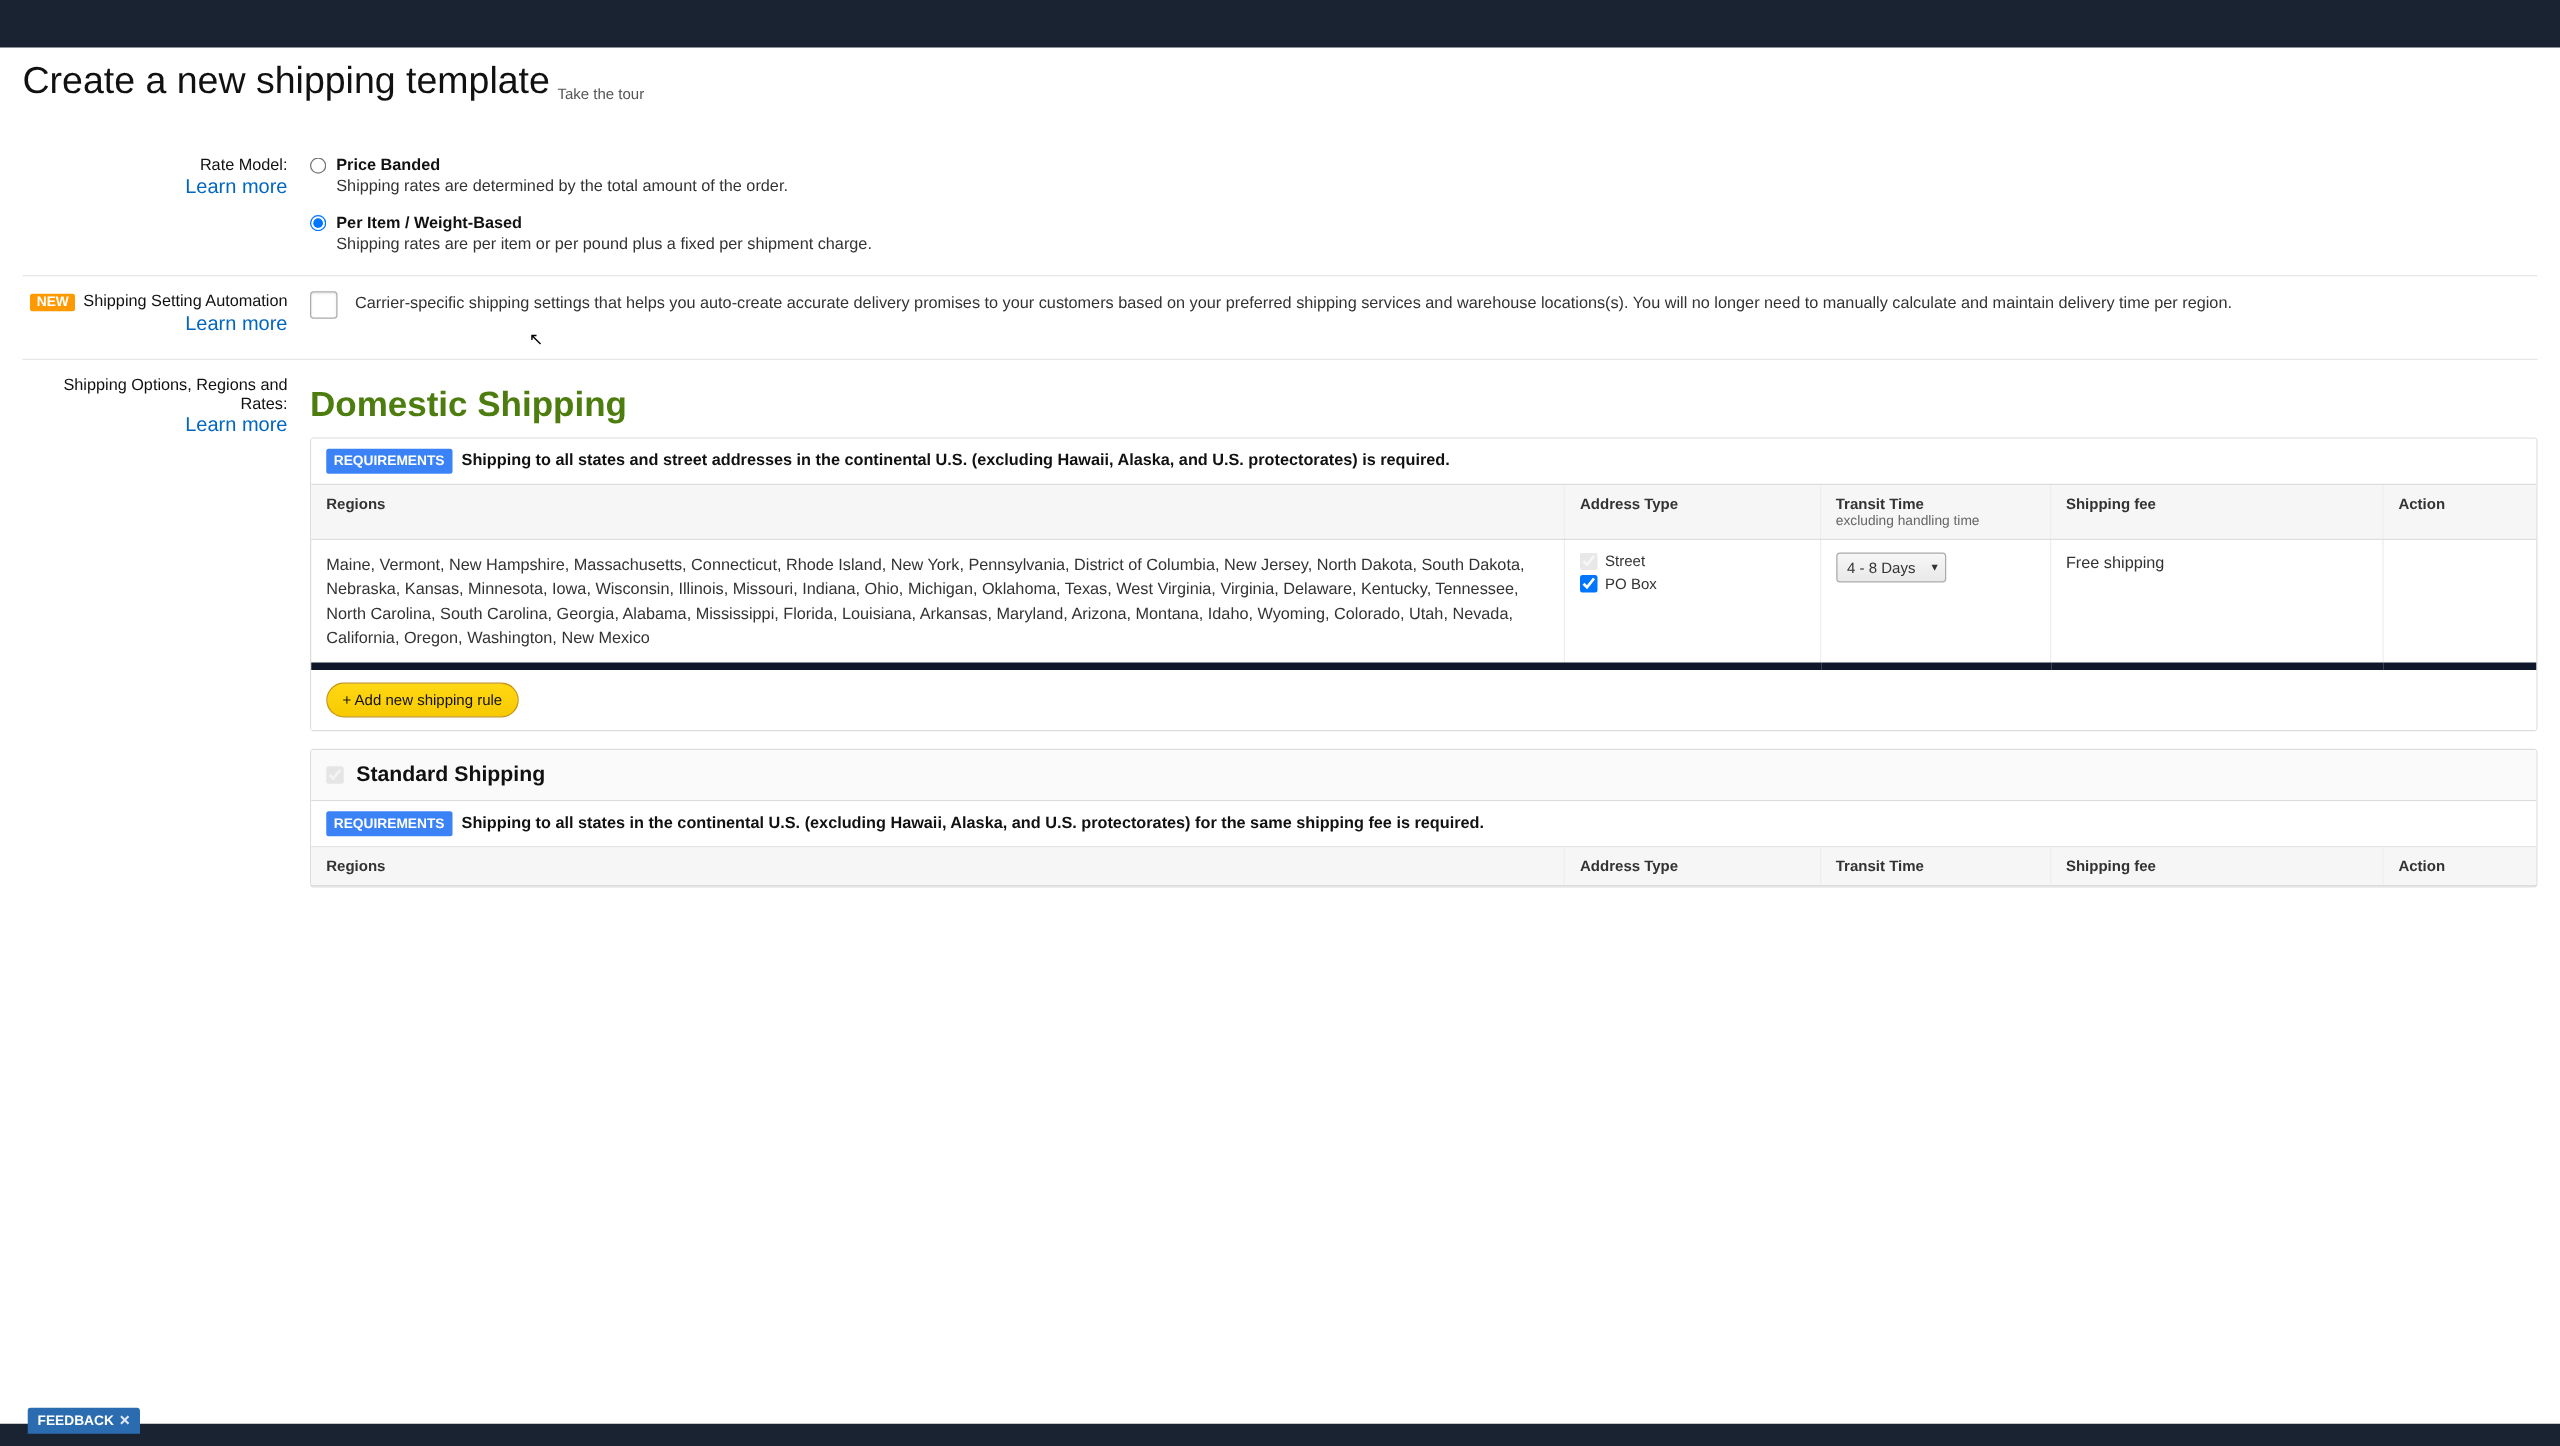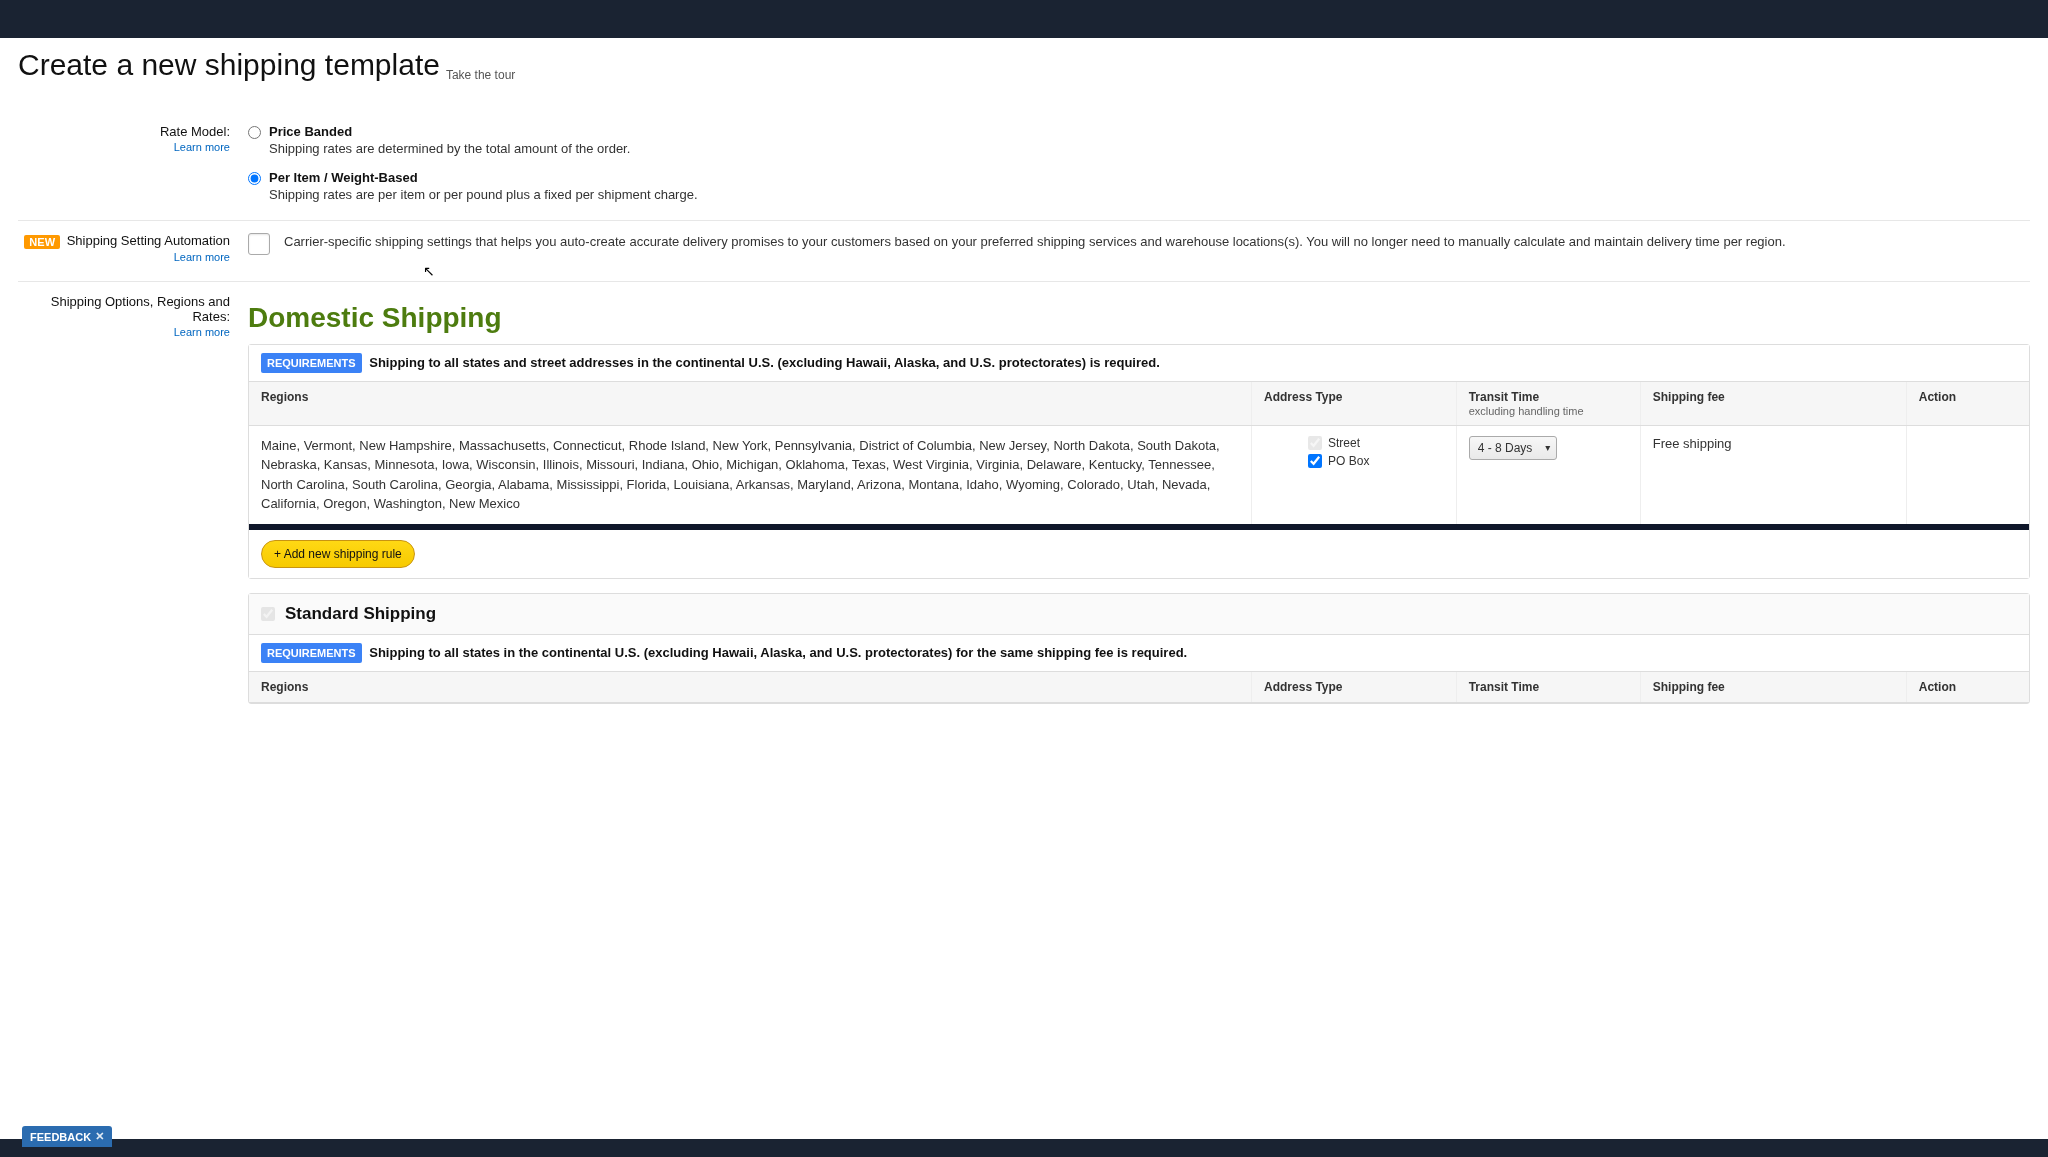--- a/index.html
+++ b/index.html
@@ -10,21 +10,21 @@
 
 .page { padding: 10px 18px 40px 18px; }
 
 .page-title-row { display: flex; align-items: flex-end; gap: 6px; margin-bottom: 30px; }
 .page-title { font-size: 30px; font-weight: 400; color: #111; }
 .take-tour { font-size: 12px; color: #555; cursor: pointer; }
 
 .form-section { border-bottom: 1px solid #e7e7e7; padding: 12px 0 18px 0; display: flex; }
 .form-section.no-border { border-bottom: none; }
 .label-col { width: 230px; flex-shrink: 0; text-align: right; padding-right: 18px; font-size: 13px; color: #111; }
-.label-col .learn-more { color: #0066c0; font-size: 11px; cursor: pointer; margin-top: 2px; }
+.label-col .learn-more { color: #0066c0; font-size: 16px; cursor: pointer; margin-top: 2px; }
 .content-col { flex: 1; }
 
 .new-badge { display: inline-block; background: #ff9900; color: #fff; font-size: 11px; font-weight: bold; padding: 1px 5px; border-radius: 2px; margin-right: 3px; vertical-align: middle; }
 
 .text-input { width: 330px; padding: 6px 8px; border: 1px solid #888; border-radius: 3px; font-size: 13px; background: #fff; }
 
 .radio-row { display: flex; align-items: flex-start; gap: 8px; margin-bottom: 14px; }
 .radio-row:last-child { margin-bottom: 0; }
 .radio-row input[type="radio"] { margin-top: 2px; }
 .radio-label { font-weight: bold; font-size: 13px; }
@@ -55,21 +55,21 @@
 .ship-table td { padding: 10px 12px; border-right: 1px solid #eee; vertical-align: top; color: #333; font-size: 13px; border-bottom: 6px solid #0f172a; }
 .ship-table td:last-child { border-right: none; }
 .th-sub { font-size: 11px; font-weight: normal; color: #666; display: block; margin-top: 1px; }
 
 .col-regions { width: 49%; }
 .col-addr { width: 10%; }
 .col-transit { width: 9%; }
 .col-fee { width: 13%; }
 .col-action { width: 6%; }
 
-.addr-row { display: flex; align-items: center; gap: 6px; margin-bottom: 4px; font-size: 12px; margin-left: 44px; }
+.addr-row { display: flex; align-items: center; gap: 6px; margin-bottom: 4px; font-size: 12px; }
 .panel-footer { padding: 10px 12px; background: #fff; }
 
 .select-box { padding: 4px 24px 4px 8px; border: 1px solid #aaa; border-radius: 3px; font-size: 12px; background: linear-gradient(#f7f7f7, #e9e9e9); cursor: pointer; position: relative; display: inline-flex; align-items: center; gap: 8px; }
 .chevron { font-size: 10px; color: #333; position: absolute; right: 6px; }
 
 .btn-add { display: inline-block; background: linear-gradient(#ffd814, #f7ca00); border: 1px solid #c89411; color: #111; padding: 6px 12px; border-radius: 14px; font-size: 12px; cursor: pointer; }
 
 .regions-text { line-height: 1.5; color: #333; }
 
 .feedback-btn { position: fixed; left: 22px; bottom: 10px; background: #2b6cb0; color: #fff; font-size: 11px; font-weight: bold; padding: 4px 8px; border-radius: 3px 3px 0 0; cursor: pointer; display: flex; align-items: center; gap: 4px; z-index: 100; }

